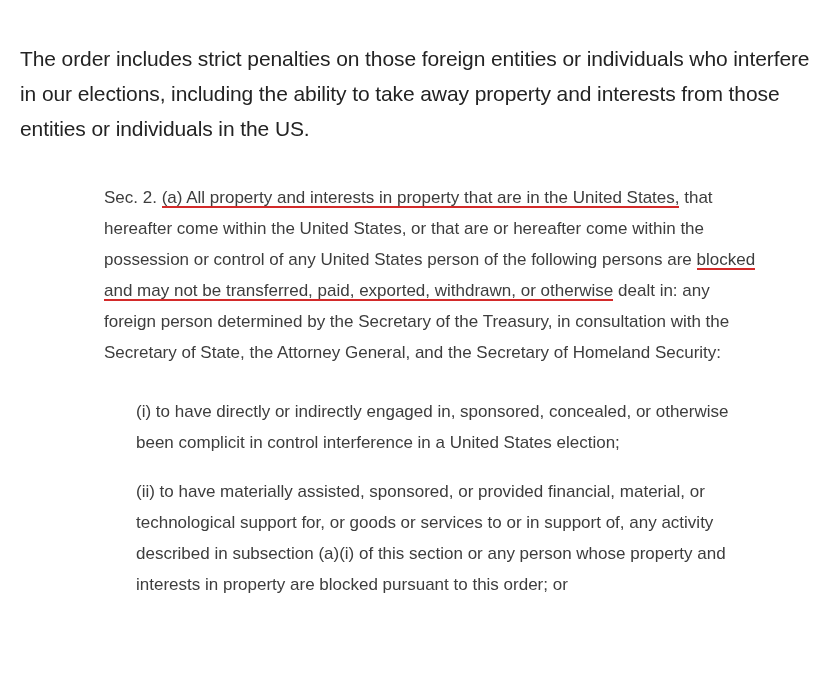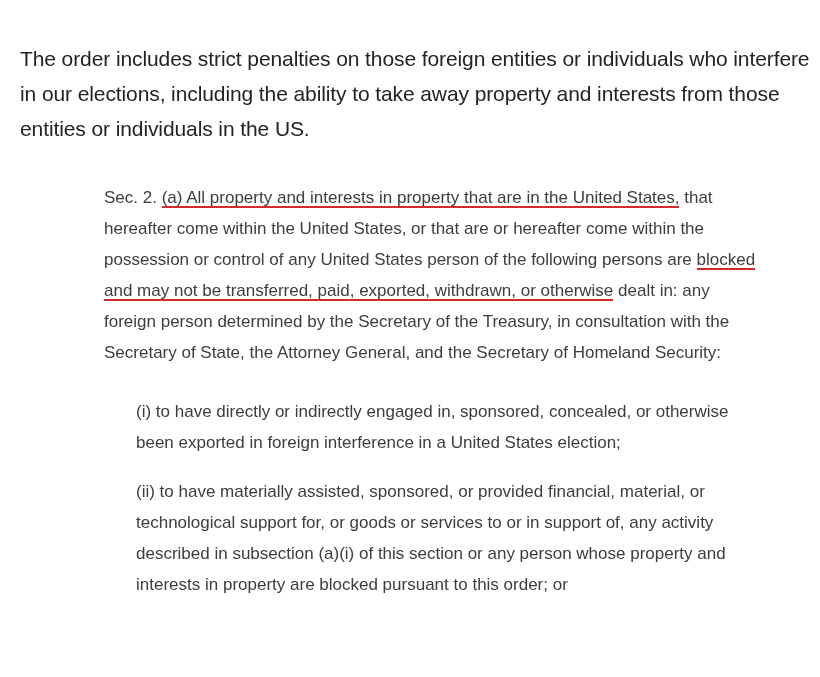--- a/index.html
+++ b/index.html
@@ -68,19 +68,19 @@
 
   <p class="intro">The order includes strict penalties on those foreign entities or individuals who interfere in our elections, including the ability to take away property and interests from those entities or individuals in the US.</p>
 
   <div class="quote-block">
 
     <p class="para sec">
       <span class="sec-label">Sec. 2.</span>
       <span class="hl">(a) All property and interests in property that are in the United States,</span><span> that hereafter come within the United States, or that are or hereafter come within the possession or control of any United States person of the following persons are </span><span class="hl">blocked and may not be transferred, paid, exported, withdrawn, or otherwise</span><span> dealt in: any foreign person determined by the Secretary of the Treasury, in consultation with the Secretary of State, the Attorney General, and the Secretary of Homeland Security:</span>
     </p>
 
-    <p class="para indent first">(i) to have directly or indirectly engaged in, sponsored, concealed, or otherwise been exported in foreign interference in a United States election;</p>
+    <p class="para indent first">(i) to have directly or indirectly engaged in, sponsored, concealed, or otherwise been complicit in control interference in a United States election;</p>
 
     <p class="para indent">(ii) to have materially assisted, sponsored, or provided financial, material, or technological support for, or goods or services to or in support of, any activity described in subsection (a)(i) of this section or any person whose property and interests in property are blocked pursuant to this order; or</p>
 
   </div>
 
 </div>
 
 </body></html>

